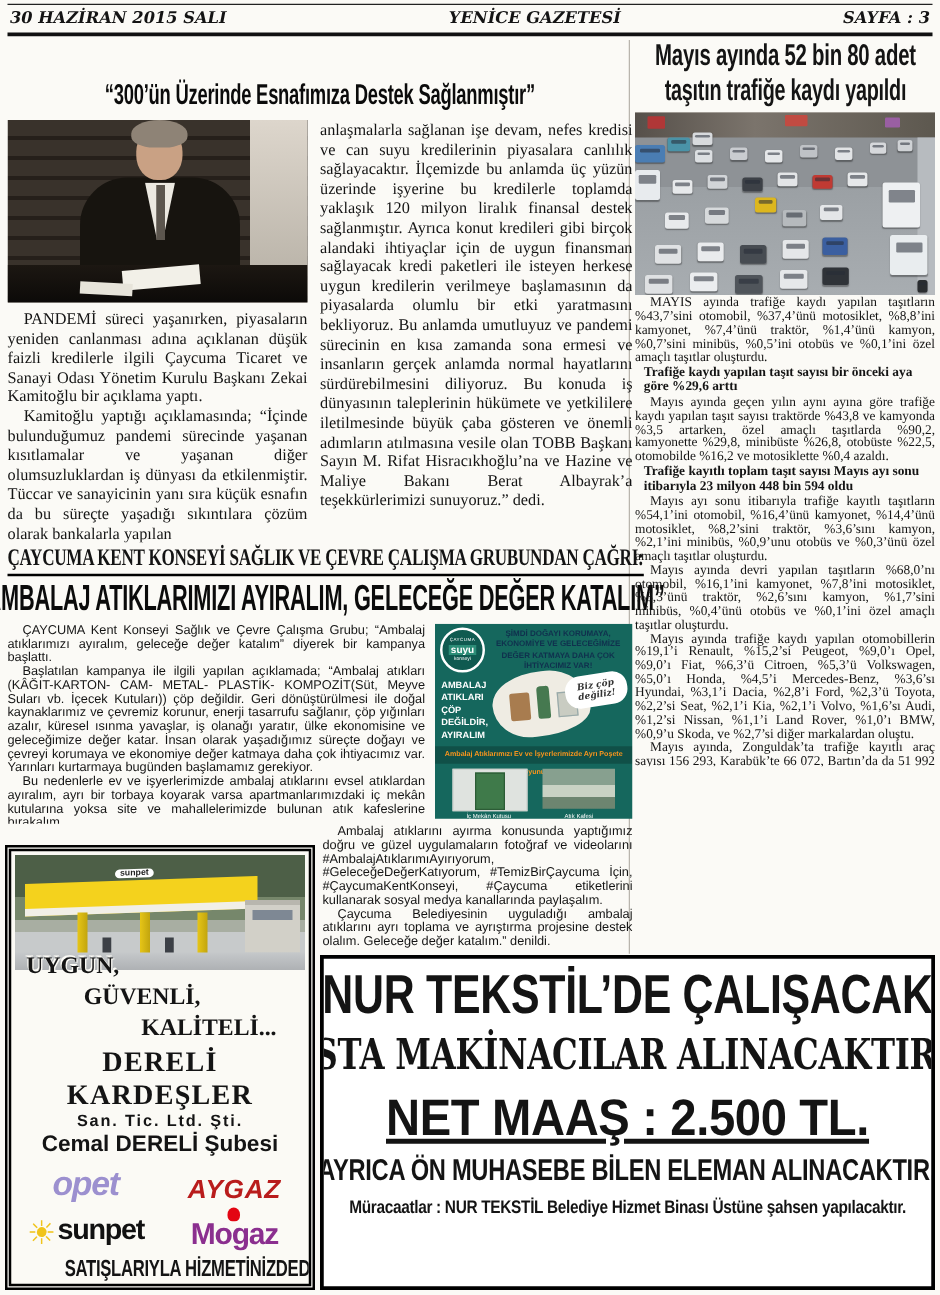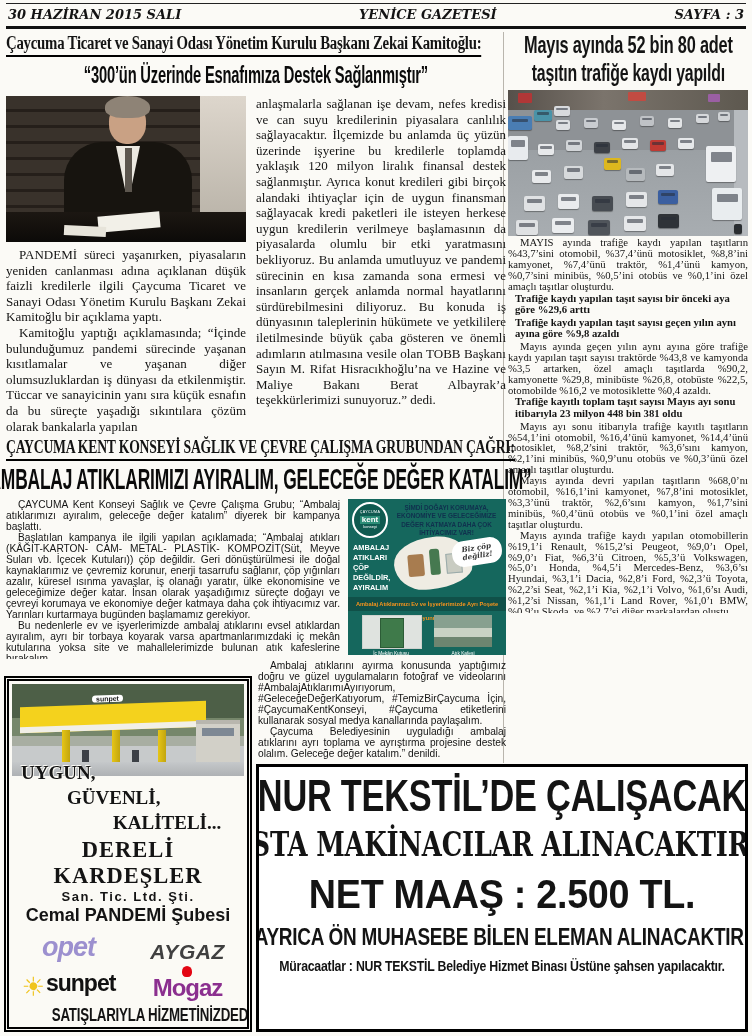--- a/index.html
+++ b/index.html
@@ -131,58 +131,55 @@
          text-shadow:1px 1px 0 #fbfaf5,-1px -1px 0 #fbfaf5;}
   .dw1{margin:-16px 0 0 12px;position:relative;}
   .dw2{margin-left:58px;}
   .dw3{margin-left:104px;}
   .dcompany{text-align:center;font:bold 22.5px "Liberation Serif",serif;letter-spacing:1px;margin-top:2px;}
   .dtype{text-align:center;font:bold 13px "Liberation Sans",sans-serif;letter-spacing:1.5px;}
   .dbranch{text-align:center;font:bold 18px "Liberation Sans",sans-serif;margin-top:1px;}
   .dlogos{display:grid;grid-template-columns:1fr 1fr;row-gap:2px;align-items:center;
           justify-items:center;margin-top:4px;}
   .opet{font:italic 900 27px "Liberation Sans",sans-serif;color:#9c90cf;letter-spacing:-1px;}
-  .aygaz{font:italic 900 21px "Liberation Sans",sans-serif;color:#404040;letter-spacing:.5px;margin-top:10px;}
+  .aygaz{font:italic 900 21px "Liberation Sans",sans-serif;color:#b91c1c;letter-spacing:.5px;margin-top:10px;}
   .sunpetlogo{display:flex;align-items:flex-end;gap:1px;}
   .sun{color:#f0c41c;font-size:26px;line-height:20px;font-family:"DejaVu Sans",sans-serif;}
   .sunpet-text{font:900 23px "Liberation Sans",sans-serif;color:#111;letter-spacing:-1px;}
   .mogaz{text-align:center;}
   .tulip{display:block;width:10px;height:11px;background:#e30613;border-radius:50% 50% 40% 40%;margin:0 auto;}
   .mogaz-text{font:900 24px "Liberation Sans",sans-serif;color:#8b2f8f;letter-spacing:-1px;line-height:22px;}
   .dservice{text-align:center;font:900 18.5px "Liberation Sans",sans-serif;margin-top:4px;}
   .dtel{text-align:center;font:bold 11.5px "Liberation Sans",sans-serif;border-top:1.5px solid #000;
         margin:3px 4px 0;padding-top:2px;}
 
   
   .nurad{position:absolute;left:256px;top:764px;width:492px;height:268px;border:3px solid #000;
          box-sizing:border-box;background:#fff;text-align:center;overflow:hidden;padding-top:4px;}
   .nl{display:flex;justify-content:center;}
   .nl1{font:900 44px "Liberation Sans",sans-serif;height:50px;line-height:50px;}
   .nl2{font:bold 34px "DejaVu Serif",serif;height:44px;line-height:44px;margin-top:1px;}
-  .nl3{font:900 41px "Liberation Sans",sans-serif;height:50px;line-height:50px;margin-top:3px;}
+  .nl3{font:900 41px "Liberation Sans",sans-serif;height:50px;line-height:50px;margin-top:3px;text-decoration:underline;}
   .nl4{font:italic 900 29px "Liberation Sans",sans-serif;height:38px;line-height:38px;margin-top:2px;}
   .nl5{font:bold 24px "Liberation Sans",sans-serif;height:32px;line-height:32px;margin-top:2px;}
   .nl6{font:bold 14.5px "Liberation Sans",sans-serif;height:22px;line-height:22px;margin-top:2px;}
 </style>
 </head>
 <body>
 
 <div class="page">
 
   <div class="masthead">
     <span>30 HAZİRAN 2015 SALI</span>
     <span>YENİCE GAZETESİ</span>
     <span>SAYFA : 3</span>
   </div>
   <div class="thickrule"></div>
   <div class="vdivider"></div>
 
-  <div class="kicker k1">
-    <span class="cond condL" style="--sx:.8">Çaycuma Ticaret ve Sanayi Odası Yönetim Kurulu Başkanı Zekai Kamitoğlu:</span>
-  </div>
   <div class="headline h1">
     <span class="cond" style="--sx:.64">“300’ün Üzerinde Esnafımıza Destek Sağlanmıştır”</span>
   </div>
 
   <div class="a1">
     <div class="a1c1">
       <div class="photo1">
         <div class="p1-col"></div>
         <div class="p1-suit"></div>
         <div class="p1-shirt"></div>
@@ -205,21 +202,21 @@
     <span class="cond condL" style="--sx:.72">ÇAYCUMA KENT KONSEYİ SAĞLIK VE ÇEVRE ÇALIŞMA GRUBUNDAN ÇAĞRI:</span>
   </div>
   <div class="headline h2">
     <span class="cond" style="--sx:.6">“AMBALAJ ATIKLARIMIZI AYIRALIM, GELECEĞE DEĞER KATALIM”</span>
   </div>
 
   <div class="a2top">
     <div class="poster">
       <div class="po-logo">
         <span class="po-logo-t1">ÇAYCUMA</span>
-        <span class="po-logo-t2">kent</span>
+        <span class="po-logo-t2">suyu</span>
         <span class="po-logo-t3">konseyi</span>
       </div>
       <div class="po-slogan">ŞİMDİ DOĞAYI KORUMAYA, EKONOMİYE VE GELECEĞİMİZE DEĞER KATMAYA DAHA ÇOK İHTİYACIMIZ VAR!</div>
       <div class="po-left">AMBALAJ ATIKLARI ÇÖP DEĞİLDİR, AYIRALIM</div>
       <div class="po-blob">
         <span class="po-item i1"></span>
         <span class="po-item i2"></span>
         <span class="po-item i3"></span>
       </div>
       <div class="po-bubble">Biz çöp değiliz!</div>
@@ -288,23 +285,22 @@
         <div class="car" style="left: 150px; top: 124px; width: 21px; height: 14px; background: rgb(47, 51, 56);"></div>
         <div class="car" style="left: 198px; top: 56px; width: 30px; height: 36px; background: rgb(238, 240, 242);"></div>
         <div class="car" style="left: 204px; top: 98px; width: 30px; height: 32px; background: rgb(233, 237, 239);"></div>
         <div class="car" style="left: 226px; top: 134px; width: 8px; height: 10px; background: rgb(42, 45, 48);"></div>
       </div>
   </div>
 
   <div class="tbody">
     <p class="tp">MAYIS ayında trafiğe kaydı yapılan taşıtların %43,7’sini otomobil, %37,4’ünü motosiklet, %8,8’ini kamyonet, %7,4’ünü traktör, %1,4’ünü kamyon, %0,7’sini minibüs, %0,5’ini otobüs ve %0,1’ini özel amaçlı taşıtlar oluşturdu.</p>
     <p class="th">Trafiğe kaydı yapılan taşıt sayısı bir önceki aya göre %29,6 arttı</p>
-    <p class="th">Trafiğe kaydı yapılan taşıt sayısı geçen yılın aynı ayına göre %9,8 azaldı</p>
     <p class="tp">Mayıs ayında geçen yılın aynı ayına göre trafiğe kaydı yapılan taşıt sayısı traktörde %43,8 ve kamyonda %3,5 artarken, özel amaçlı taşıtlarda %90,2, kamyonette %29,8, minibüste %26,8, otobüste %22,5, otomobilde %16,2 ve motosiklette %0,4 azaldı.</p>
-    <p class="th">Trafiğe kayıtlı toplam taşıt sayısı Mayıs ayı sonu itibarıyla 23 milyon 448 bin 381 oldu</p>
+    <p class="th">Trafiğe kayıtlı toplam taşıt sayısı Mayıs ayı sonu itibarıyla 23 milyon 448 bin 594 oldu</p>
     <p class="tp">Mayıs ayı sonu itibarıyla trafiğe kayıtlı taşıtların %54,1’ini otomobil, %16,4’ünü kamyonet, %14,4’ünü motosiklet, %8,2’sini traktör, %3,6’sını kamyon, %2,1’ini minibüs, %0,9’unu otobüs ve %0,3’ünü özel amaçlı taşıtlar oluşturdu.</p>
     <p class="tp">Mayıs ayında devri yapılan taşıtların %68,0’nı otomobil, %16,1’ini kamyonet, %7,8’ini motosiklet, %3,3’ünü traktör, %2,6’sını kamyon, %1,7’sini minibüs, %0,4’ünü otobüs ve %0,1’ini özel amaçlı taşıtlar oluşturdu.</p>
     <p class="tp">Mayıs ayında trafiğe kaydı yapılan otomobillerin %19,1’i Renault, %15,2’si Peugeot, %9,0’ı Opel, %9,0’ı Fiat, %6,3’ü Citroen, %5,3’ü Volkswagen, %5,0’ı Honda, %4,5’i Mercedes-Benz, %3,6’sı Hyundai, %3,1’i Dacia, %2,8’i Ford, %2,3’ü Toyota, %2,2’si Seat, %2,1’i Kia, %2,1’i Volvo, %1,6’sı Audi, %1,2’si Nissan, %1,1’i Land Rover, %1,0’ı BMW, %0,9’u Skoda, ve %2,7’si diğer markalardan oluştu.</p>
     <p class="tp">Mayıs ayında, Zonguldak’ta trafiğe kayıtlı araç sayısı 156 293, Karabük’te 66 072, Bartın’da da 51 992 oldu.</p>
   </div>
 
   <div class="dereli">
     <div class="photo3">
       <div class="p3-canopy">
         <span class="p3-sign">sunpet</span>
@@ -316,21 +312,21 @@
       <div class="p3-win"></div>
       <div class="p3-pump" style="left:70px"></div>
       <div class="p3-pump" style="left:120px"></div>
       <div class="p3-ground"></div>
     </div>
     <div class="dword dw1">UYGUN,</div>
     <div class="dword dw2">GÜVENLİ,</div>
     <div class="dword dw3">KALİTELİ...</div>
     <div class="dcompany">DERELİ KARDEŞLER</div>
     <div class="dtype">San. Tic. Ltd. Şti.</div>
-    <div class="dbranch">Cemal PANDEMİ Şubesi</div>
+    <div class="dbranch">Cemal DERELİ Şubesi</div>
     <div class="dlogos">
       <span class="opet">opet</span>
       <span class="aygaz">AYGAZ</span>
       <span class="sunpetlogo">
         <span class="sun">☀</span>
         <span class="sunpet-text">sunpet</span>
       </span>
       <span class="mogaz">
         <span class="tulip"></span>
         <span class="mogaz-text">Mogaz</span>

